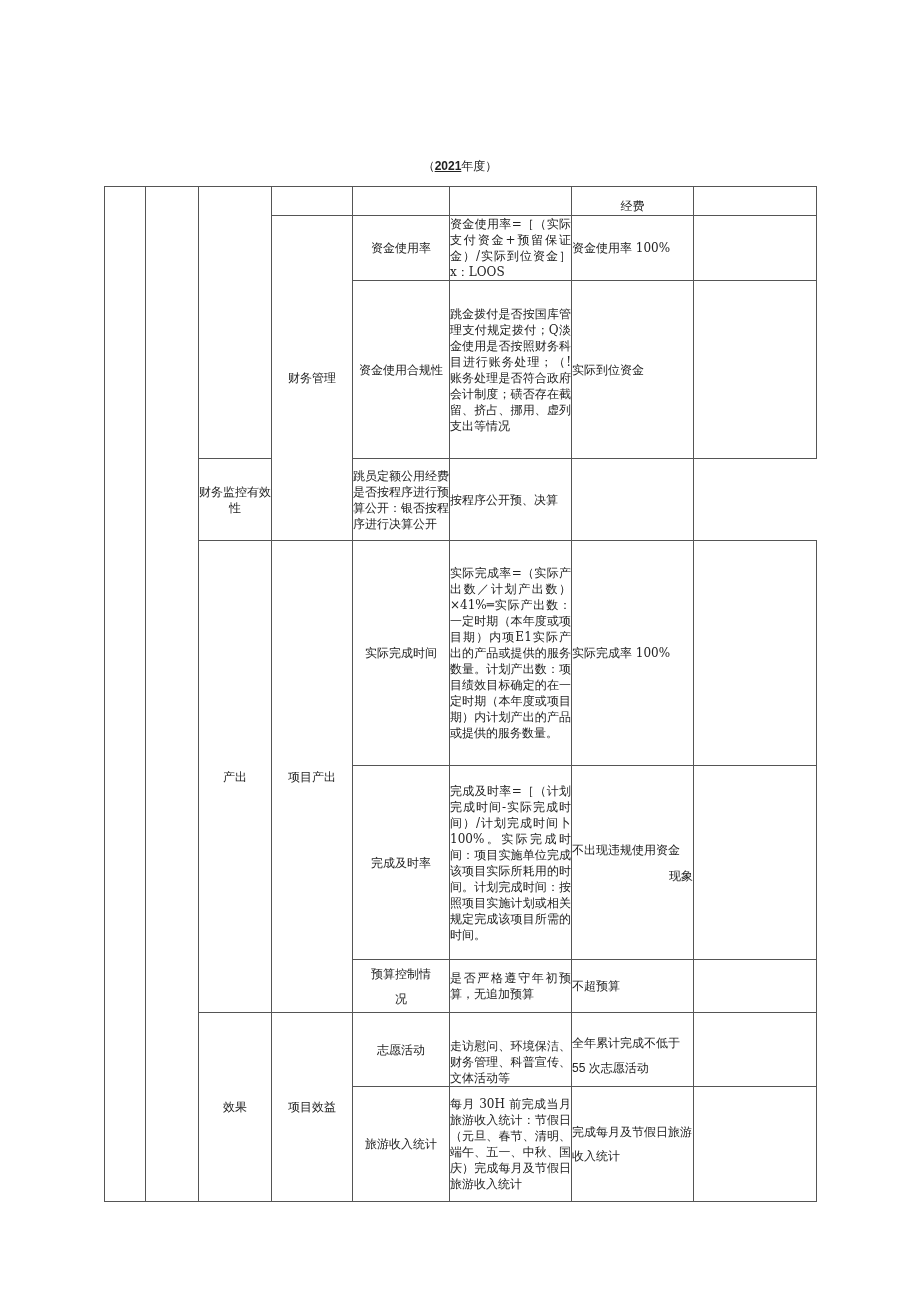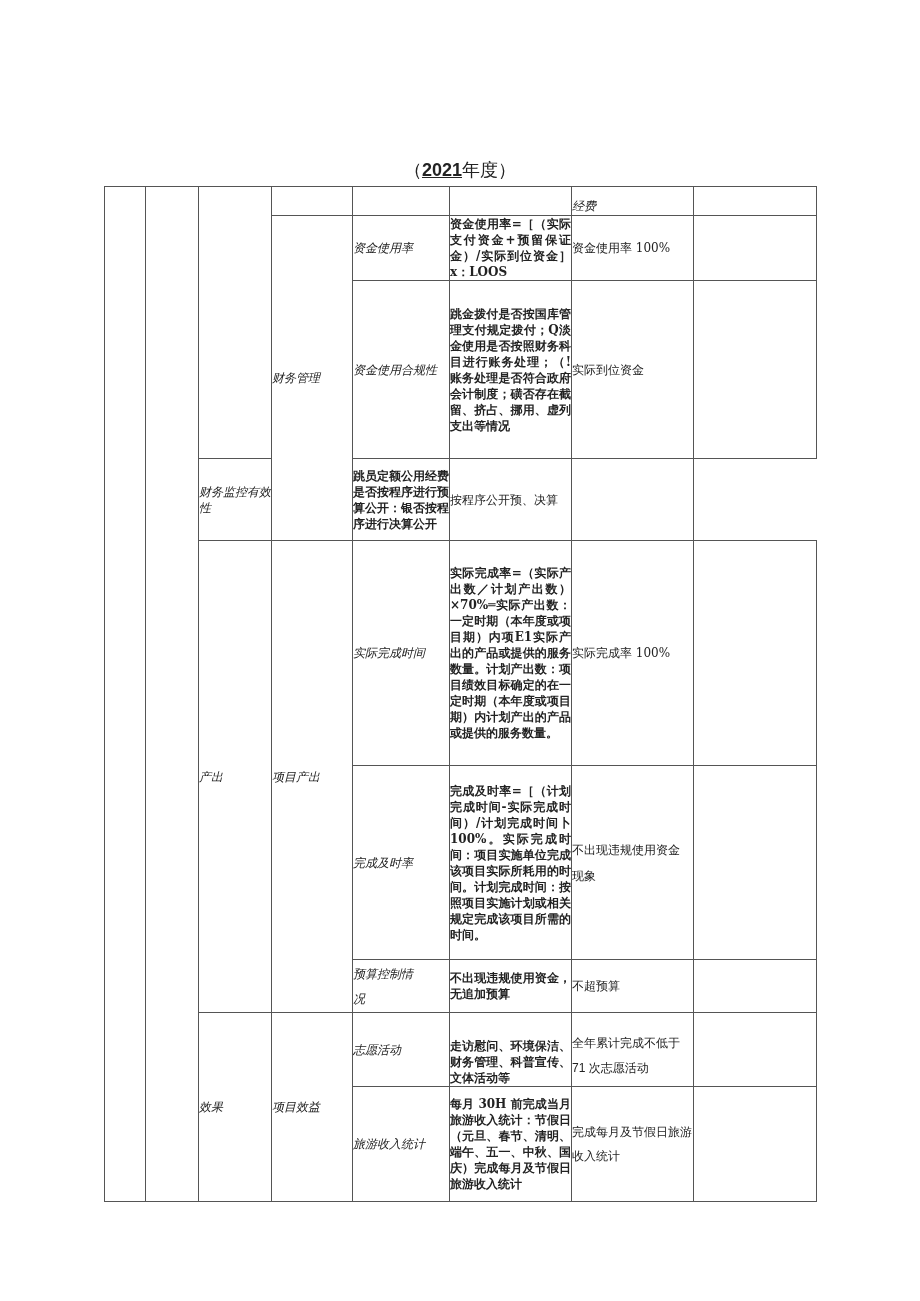--- a/index.html
+++ b/index.html
@@ -1,22 +1,22 @@
 <!DOCTYPE html>
 <html><head>
 <meta charset="utf-8">
 <style>
   html, body { margin:0; padding:0; background:#ffffff; }
   body { width:920px; height:1301px; position:relative; font-family:"DejaVu Serif","Liberation Serif",serif; color:#222; }
-  .title { position:absolute; top:158px; left:0; width:920px; text-align:center; font-size:18px; color:#222; font-family:"Liberation Sans","DejaVu Sans",sans-serif; }
+  .title { position:absolute; top:158px; left:0; width:920px; text-align:center; font-size:12px; color:#222; font-family:"Liberation Sans","DejaVu Sans",sans-serif; }
   .title .year { text-decoration:underline; font-weight:bold; }
   table.perf { position:absolute; left:104px; top:186px; border-collapse:collapse; table-layout:fixed; }
   table.perf td { border:1px solid #555; padding:0; font-size:12px; line-height:16px; vertical-align:middle; overflow:hidden; }
-  td.c { text-align:left;font-style:italic; }
-  td.desc { text-align:justify; padding:0 1px; font-size:11.5px; line-height:15.5px; vertical-align:top;font-weight:bold; }
+  td.c { text-align:center; }
+  td.desc { text-align:justify; padding:0 1px; font-size:11.5px; line-height:15.5px; vertical-align:top; }
   td.tgt { text-align:left; padding:0 1px; }
   .sans { font-family:"Liberation Sans","DejaVu Sans",sans-serif; }
   .hdr-cell { vertical-align:bottom !important; padding-bottom:1px !important; }
 </style>
 </head>
 <body>
 
 <div class="title">
   <span>（</span><span class="year">2021</span><span>年度）</span>
 </div>
@@ -64,53 +64,53 @@
       <td class="c">财务监控有效性</td>
       <td class="desc">跳员定额公用经费是否按程序进行预算公开：银否按程序进行决算公开</td>
       <td class="tgt">按程序公开预、决算</td>
       <td></td>
     </tr>
 
     <tr style="height:225px">
       <td rowspan="3" class="c">产出</td>
       <td rowspan="3" class="c">项目产出</td>
       <td class="c">实际完成时间</td>
-      <td class="desc">实际完成率=（实际产出数／计划产出数）×70%═实际产出数：一定时期（本年度或项目期）内项E1实际产出的产品或提供的服务数量。计划产出数：项目绩效目标确定的在一定时期（本年度或项目期）内计划产出的产品或提供的服务数量。</td>
+      <td class="desc">实际完成率=（实际产出数／计划产出数）×41%═实际产出数：一定时期（本年度或项目期）内项E1实际产出的产品或提供的服务数量。计划产出数：项目绩效目标确定的在一定时期（本年度或项目期）内计划产出的产品或提供的服务数量。</td>
       <td class="tgt"><span>实际完成率 100%</span></td>
       <td></td>
     </tr>
 
     <tr style="height:194px">
       <td class="c">完成及时率</td>
       <td class="desc">完成及时率=［（计划完成时间-实际完成时间）/计划完成时间卜100%。实际完成时间：项目实施单位完成该项目实际所耗用的时间。计划完成时间：按照项目实施计划或相关规定完成该项目所需的时间。</td>
       <td class="tgt">
         <div>不出现违规使用资金</div>
-        <div style="text-align:left;margin-top:10px">现象</div>
+        <div style="text-align:right;margin-top:10px">现象</div>
       </td>
       <td></td>
     </tr>
 
     <tr style="height:53px">
       <td class="c">
         <div>预算控制情</div>
         <div style="margin-top:9px">况</div>
       </td>
-      <td class="desc" style="vertical-align:middle">不出现违规使用资金，无追加预算</td>
+      <td class="desc" style="vertical-align:middle">是否严格遵守年初预算，无追加预算</td>
       <td class="tgt">不超预算</td>
       <td></td>
     </tr>
 
     <tr style="height:74px">
       <td rowspan="2" class="c">效果</td>
       <td rowspan="2" class="c">项目效益</td>
       <td class="c">志愿活动</td>
       <td class="desc" style="vertical-align:bottom">走访慰问、环境保洁、财务管理、科普宣传、文体活动等</td>
       <td class="tgt">
         <div style="margin-top:12px">全年累计完成不低于</div>
-        <div style="margin-top:9px" class="sans">71 次志愿活动</div>
+        <div style="margin-top:9px" class="sans">55 次志愿活动</div>
       </td>
       <td></td>
     </tr>
 
     <tr style="height:115px">
       <td class="c">旅游收入统计</td>
       <td class="desc">每月 30H 前完成当月旅游收入统计：节假日（元旦、春节、清明、端午、五一、中秋、国庆）完成每月及节假日旅游收入统计</td>
       <td class="tgt" style="line-height:24px">完成每月及节假日旅游收入统计</td>
       <td></td>
     </tr>

